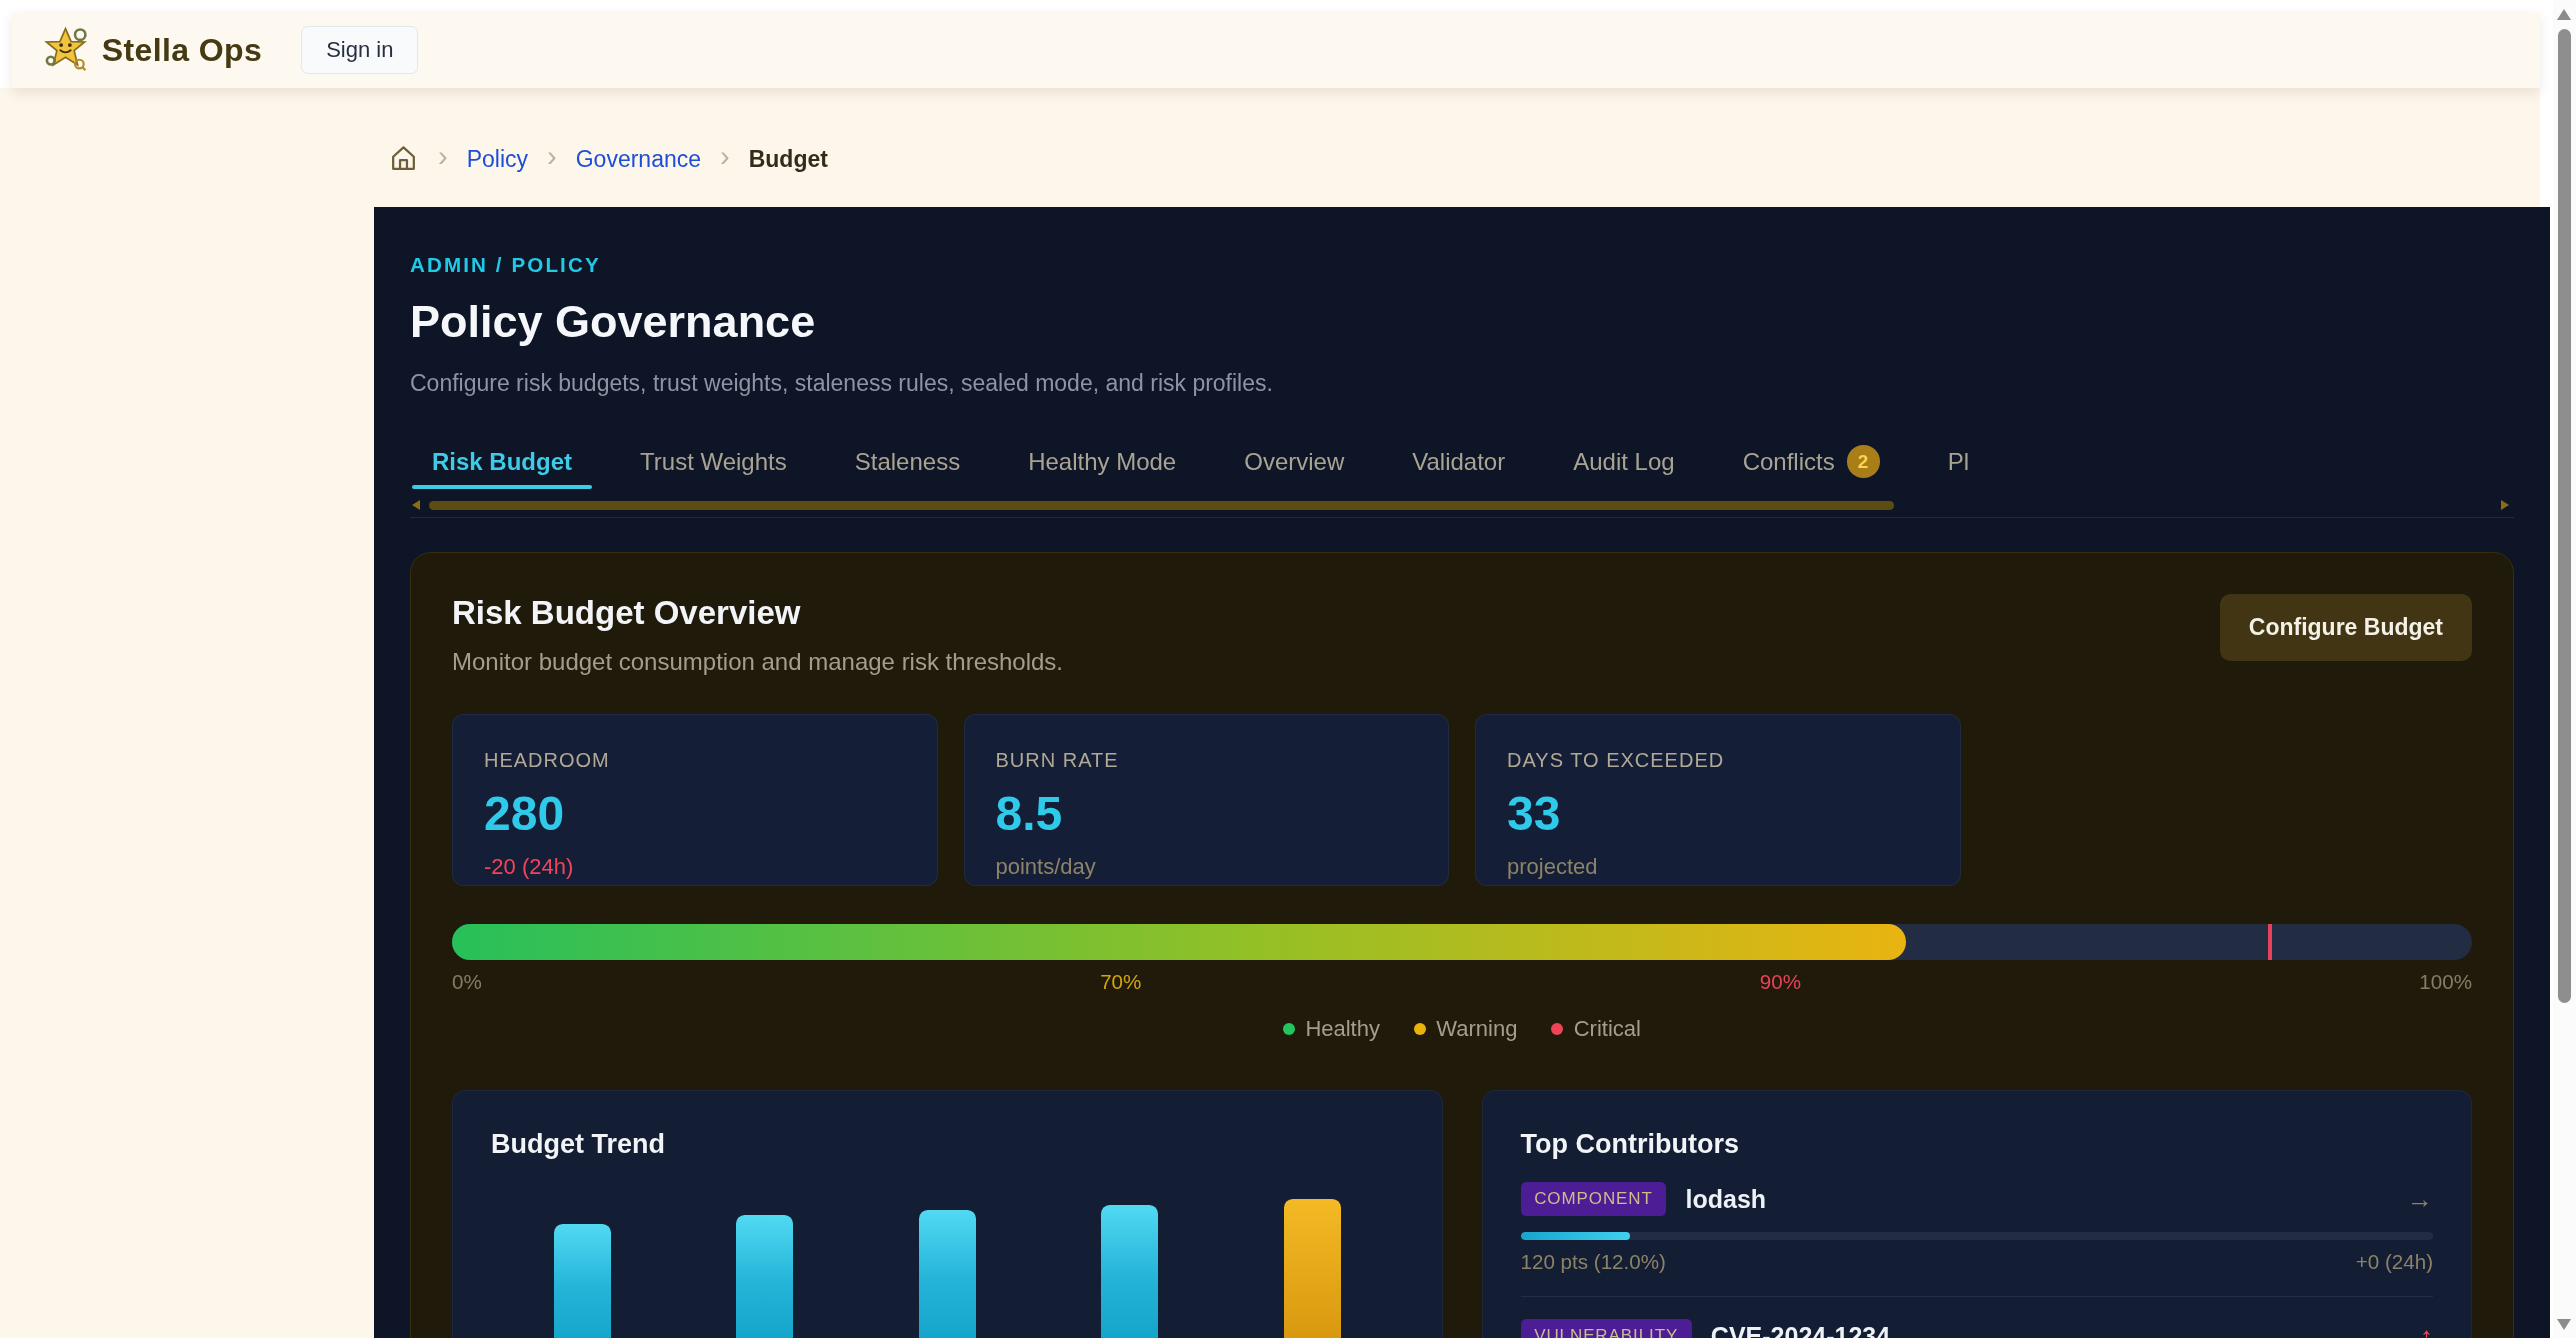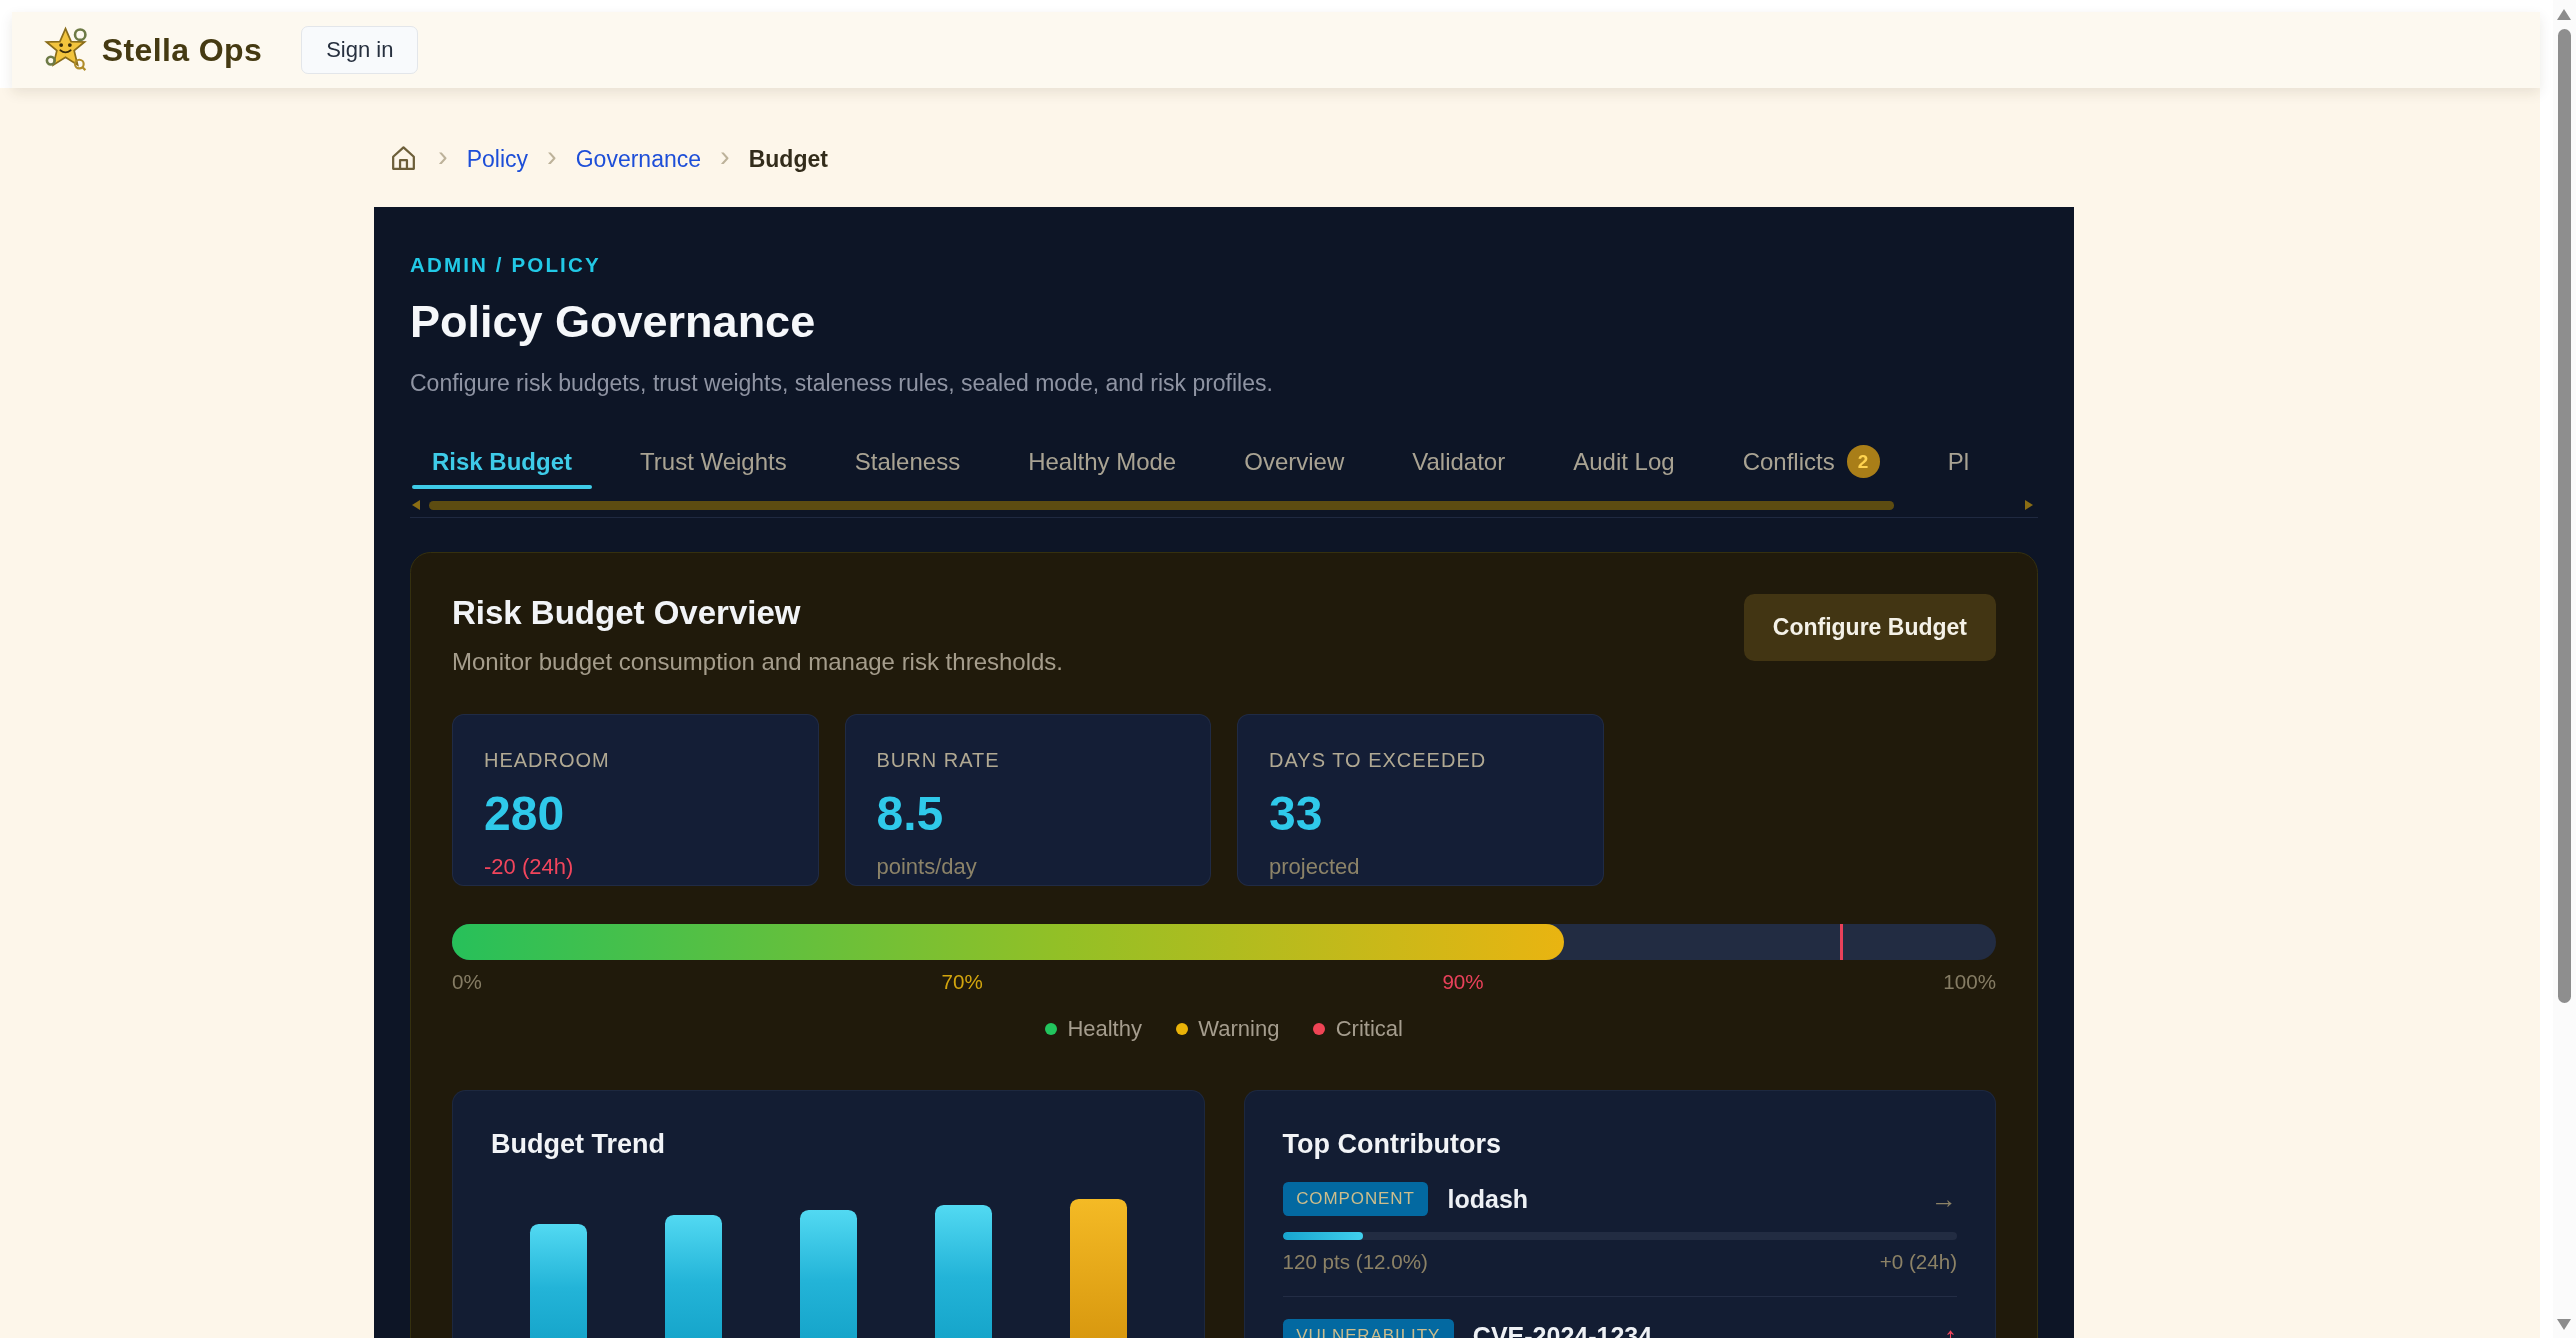--- a/index.html
+++ b/index.html
@@ -12,21 +12,21 @@
   .brand{display:flex;align-items:center;gap:13.7px;}
   .brand-name{font-size:32px;font-weight:bold;color:#453a12;letter-spacing:0.4px;}
   .signin{margin-left:39px;background:#f8fafc;border:0.9px solid #e3e6ea;border-radius:6.9px;
           padding:10.3px 24px;font-size:22px;color:#27303f;}
   
   .breadcrumb{position:absolute;left:388px;top:137px;height:45px;display:flex;align-items:center;gap:19px;}
   .crumb{font-size:23px;color:#1d4ed8;}
   .crumb.current{color:#332c1b;font-weight:bold;}
   .crumb-sep{font-size:29px;color:#bdb29a;line-height:1;transform:translateY(-2.6px);}
   
-  .hero{position:absolute;left:374px;top:207px;width:1700px;height:1132px;background:#0d1526;
+  .hero{position:absolute;left:374px;top:207px;width:2176px;height:1132px;background:#0d1526;
         box-sizing:border-box;padding:36px 36px 0 36px;overflow:hidden;}
   .eyebrow{font-size:20.6px;font-weight:bold;letter-spacing:2.1px;color:#22c9e6;margin-top:10.3px;}
   .hero-title{font-size:45px;font-weight:bold;color:#f5f7fa;margin-top:19px;}
   .hero-sub{font-size:23px;color:#8f94a3;margin-top:22px;}
   
   .tabs{display:flex;margin-top:45px;height:39px;align-items:center;gap:24px;}
   .tab{position:relative;padding:0 22px;font-size:24px;color:#a9a393;white-space:nowrap;display:flex;align-items:center;gap:12px;}
   .tab.active{color:#3ecbe8;font-weight:bold;}
   .tab.active::after{content:'';position:absolute;left:1.7px;right:1.7px;bottom:-13.7px;height:4.3px;background:#3ecbe8;border-radius:2.6px;}
   .tab-badge{min-width:33px;height:33px;border-radius:16.3px;background:#a97e18;color:#ffd34f;
@@ -72,21 +72,21 @@
   
   .trend-chart{margin-top:39px;height:167px;display:flex;align-items:flex-end;justify-content:space-around;}
   .trend-col{display:flex;flex-direction:column;align-items:center;width:60px;}
   .trend-bar{width:57px;border-radius:8.6px 8.6px 3.4px 3.4px;
              background:linear-gradient(180deg,#52d9f2 0%,#23b4d8 45%,#109ec4 100%);}
   .trend-bar.gold{background:linear-gradient(180deg,#f4ba25 0%,#d3920b 100%);}
   
   .contrib-list{margin-top:20.6px;}
   .contrib{margin-top:22px;}
   .contrib-head{display:flex;align-items:center;gap:19px;}
-  .chip{background:#0369a1;color:#cdbd8c;font-size:17px;letter-spacing:0.9px;border-radius:5.2px;padding:6.9px 13.7px;}
+  .chip{background:#4c1d95;color:#cdbd8c;font-size:17px;letter-spacing:0.9px;border-radius:5.2px;padding:6.9px 13.7px;}
   .contrib-name{font-size:25px;font-weight:bold;color:#eef1f5;}
   .contrib-arrow{margin-left:auto;font-size:26px;color:#8c8266;}
   .contrib-arrow.red{color:#f2455c;}
   .contrib-track{margin-top:15.5px;height:8.6px;border-radius:4.3px;background:#222c42;position:relative;overflow:hidden;}
   .contrib-fill{position:absolute;left:0;top:0;bottom:0;border-radius:4.3px;
                 background:linear-gradient(90deg,#17a5ce 0%,#41d0ee 100%);}
   .contrib-stats{display:flex;justify-content:space-between;margin-top:10.3px;font-size:20.6px;color:#8c8266;}
   .contrib-divider{margin-top:22px;border-bottom:1.7px solid #232d45;}
   
   .vscroll{position:absolute;right:0;top:0;width:23px;height:1339px;background:#fbfbfb;}

